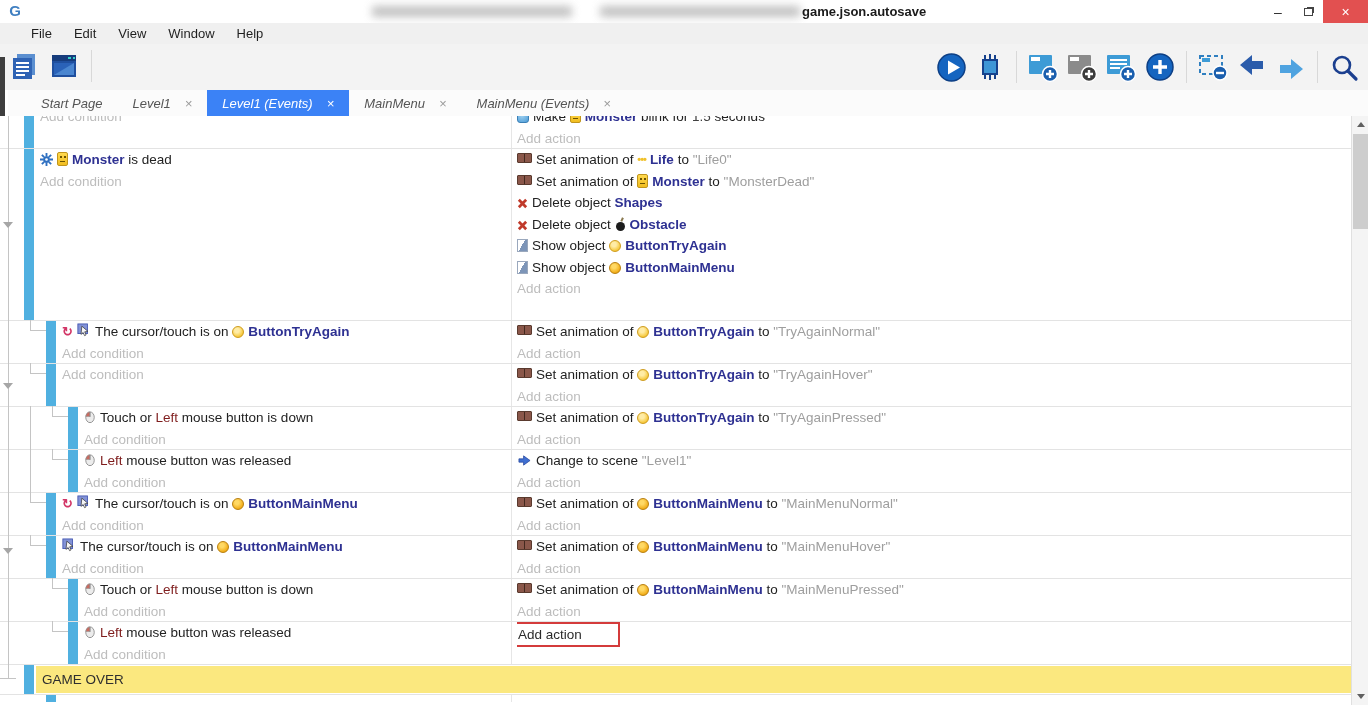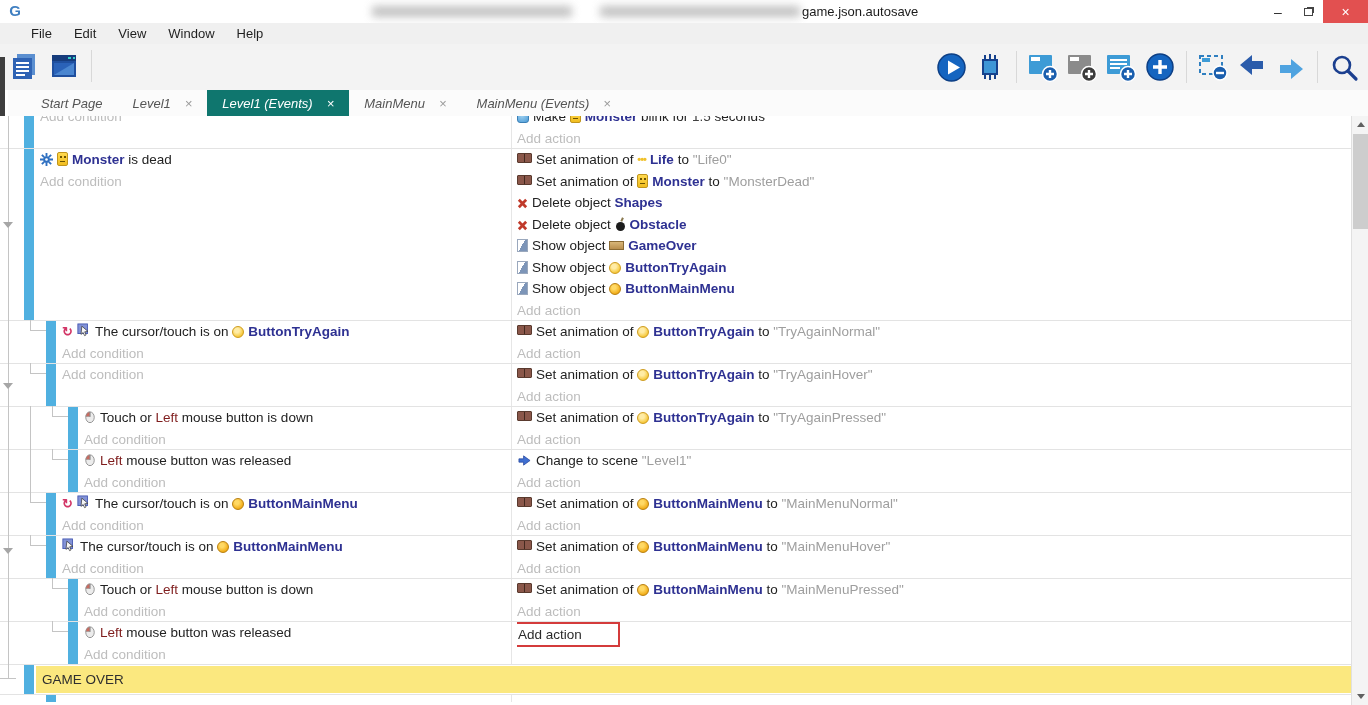--- a/index.html
+++ b/index.html
@@ -7,21 +7,21 @@
     font-family:"Liberation Sans",sans-serif;}
   
   .titlebar{position:absolute;left:0;top:0;width:1368px;height:23px;background:#fff;}
   .app-logo{position:absolute;left:6px;top:2px;width:18px;height:18px;font-weight:bold;
     font-size:15px;color:#3f7fc1;line-height:18px;text-align:center;}
   .blur-seg{position:absolute;top:6px;height:11px;background:#b3b3b3;filter:blur(4px);
     border-radius:2px;opacity:.8;}
   .blur1{left:372px;width:200px;}
   .blur2{left:600px;width:200px;}
   .title-text{position:absolute;left:802px;top:0;height:26px;line-height:23px;
-    font-size:13px;color:#1a1a1a;}
+    font-size:13px;color:#1a1a1a;font-weight:bold;}
   .win-controls{position:absolute;right:0;top:0;height:23px;display:flex;}
   .win-btn{width:30px;height:23px;display:flex;align-items:center;justify-content:center;
     font-size:13px;color:#333;}
   .win-min{font-size:14px;}
   .win-max span{display:block;width:9px;height:8px;border:1px solid #444;background:#fff;
     box-shadow:2px -2px 0 -1px #444;}
   .win-close{width:45px;background:#e25050;color:#fff;font-size:14px;}
   
   .menubar{position:absolute;left:0;top:23px;width:1368px;height:21px;background:#f0f0f0;
     display:flex;align-items:center;padding-left:20px;}
@@ -31,21 +31,21 @@
   .tb-left{position:absolute;left:8px;top:6px;display:flex;align-items:center;gap:8px;}
   .tb-right{position:absolute;right:8px;top:7px;display:flex;align-items:center;gap:7px;}
   .tb-btn{width:32px;height:32px;display:flex;align-items:center;justify-content:center;}
   .tb-sep{width:1px;height:32px;background:#d8d8d8;margin:0 3px;}
   .dark-strip{position:absolute;left:0;top:57px;width:5px;height:59px;background:#3e3e3e;}
   
   .tabrow{position:absolute;left:8px;top:90px;width:1368px;height:26px;background:#fbfbfb;
     display:flex;align-items:stretch;padding-left:18px;font-style:italic;}
   .tab{display:flex;align-items:center;padding:0 15px;font-size:13px;color:#555;gap:14px;}
   .tab .tab-close{color:#9a9a9a;font-size:13px;}
-  .tab.active{background:#0f766e;color:#fff;}
+  .tab.active{background:#3b82f6;color:#fff;}
   .tab.active .tab-close{color:#fff;}
   
   #sheet{position:absolute;left:0;top:116px;width:1351px;height:589px;background:#fff;
     overflow:hidden;}
   .event{position:relative;border-top:1px solid #e3e3e3;}
   .bar{position:absolute;top:0;bottom:0;width:10px;background:#50b0e0;}
   .divsep{position:absolute;left:511px;top:0;bottom:0;width:1px;background:#e6e6e6;}
   .cond,.act{position:absolute;top:0;bottom:0;overflow:hidden;}
   .act{left:517px;right:0;}
   .line{height:21.5px;line-height:21.5px;font-size:13.5px;white-space:nowrap;}
@@ -282,21 +282,20 @@
       </div>
       <div class="act" data-name="actions-column">
         <div class="line" data-name="action-line"><span class="ic" data-name="anim-icon"></span><span class="t" data-name="text-segment">Set animation of </span><span class="ic" data-name="life-icon">•••</span><span class="obj" data-name="object-name">Life</span><span class="t" data-name="text-segment"> to </span><span class="str" data-name="text-segment">"Life0"</span></div>
         <div class="line" data-name="action-line"><span class="ic" data-name="anim-icon"></span><span class="t" data-name="text-segment">Set animation of </span><span class="ic" data-name="monster-icon"></span><span class="obj" data-name="object-name">Monster</span><span class="t" data-name="text-segment"> to </span><span class="str" data-name="text-segment">"MonsterDead"</span></div>
         <div class="line" data-name="action-line"><span class="ic" data-name="delete-icon"><svg width="11" height="11" viewBox="0 0 12 12">
               <path d="M2 2 L10 10 M10 2 L2 10" stroke="#c03a2b" stroke-width="3"></path>
             </svg></span><span class="t" data-name="text-segment">Delete object </span><span class="obj" data-name="object-name">Shapes</span></div>
         <div class="line" data-name="action-line"><span class="ic" data-name="delete-icon"><svg width="11" height="11" viewBox="0 0 12 12">
               <path d="M2 2 L10 10 M10 2 L2 10" stroke="#c03a2b" stroke-width="3"></path>
             </svg></span><span class="t" data-name="text-segment">Delete object </span><span class="ic" data-name="bomb-icon"></span><span class="obj" data-name="object-name">Obstacle</span></div>
-        <div class="line" data-name="action-line"><span class="ic" data-name="show-icon"></span><span class="t" data-name="text-segment">Show object </span><span class="ic" data-name="gameover-icon"></span><span class="obj" data-name="object-name">GameOver</span></div>
         <div class="line" data-name="action-line"><span class="ic" data-name="show-icon"></span><span class="t" data-name="text-segment">Show object </span><span class="ic" data-name="button-try-icon"></span><span class="obj" data-name="object-name">ButtonTryAgain</span></div>
         <div class="line" data-name="action-line"><span class="ic" data-name="show-icon"></span><span class="t" data-name="text-segment">Show object </span><span class="ic" data-name="button-menu-icon"></span><span class="obj" data-name="object-name">ButtonMainMenu</span></div>
         <div class="line" data-name="add-action-row"><span class="ph" data-name="add-action-button">Add action</span></div>
       </div>
     </div>
     <div class="event" data-name="event-row" style="height: 43px; padding-left: 16px;">
       <span class="bar" data-name="event-indent-bar" style="left: 46px;"></span>
       <span class="divsep" data-name="column-divider"></span>
       <div class="cond" data-name="conditions-column" style="left: 62px; width: 449px;">
         <div class="line" data-name="condition-line"><span class="ic" data-name="invert-icon">↻</span><span class="ic" data-name="cursor-icon"><svg width="14" height="15" viewBox="0 0 16 17">

